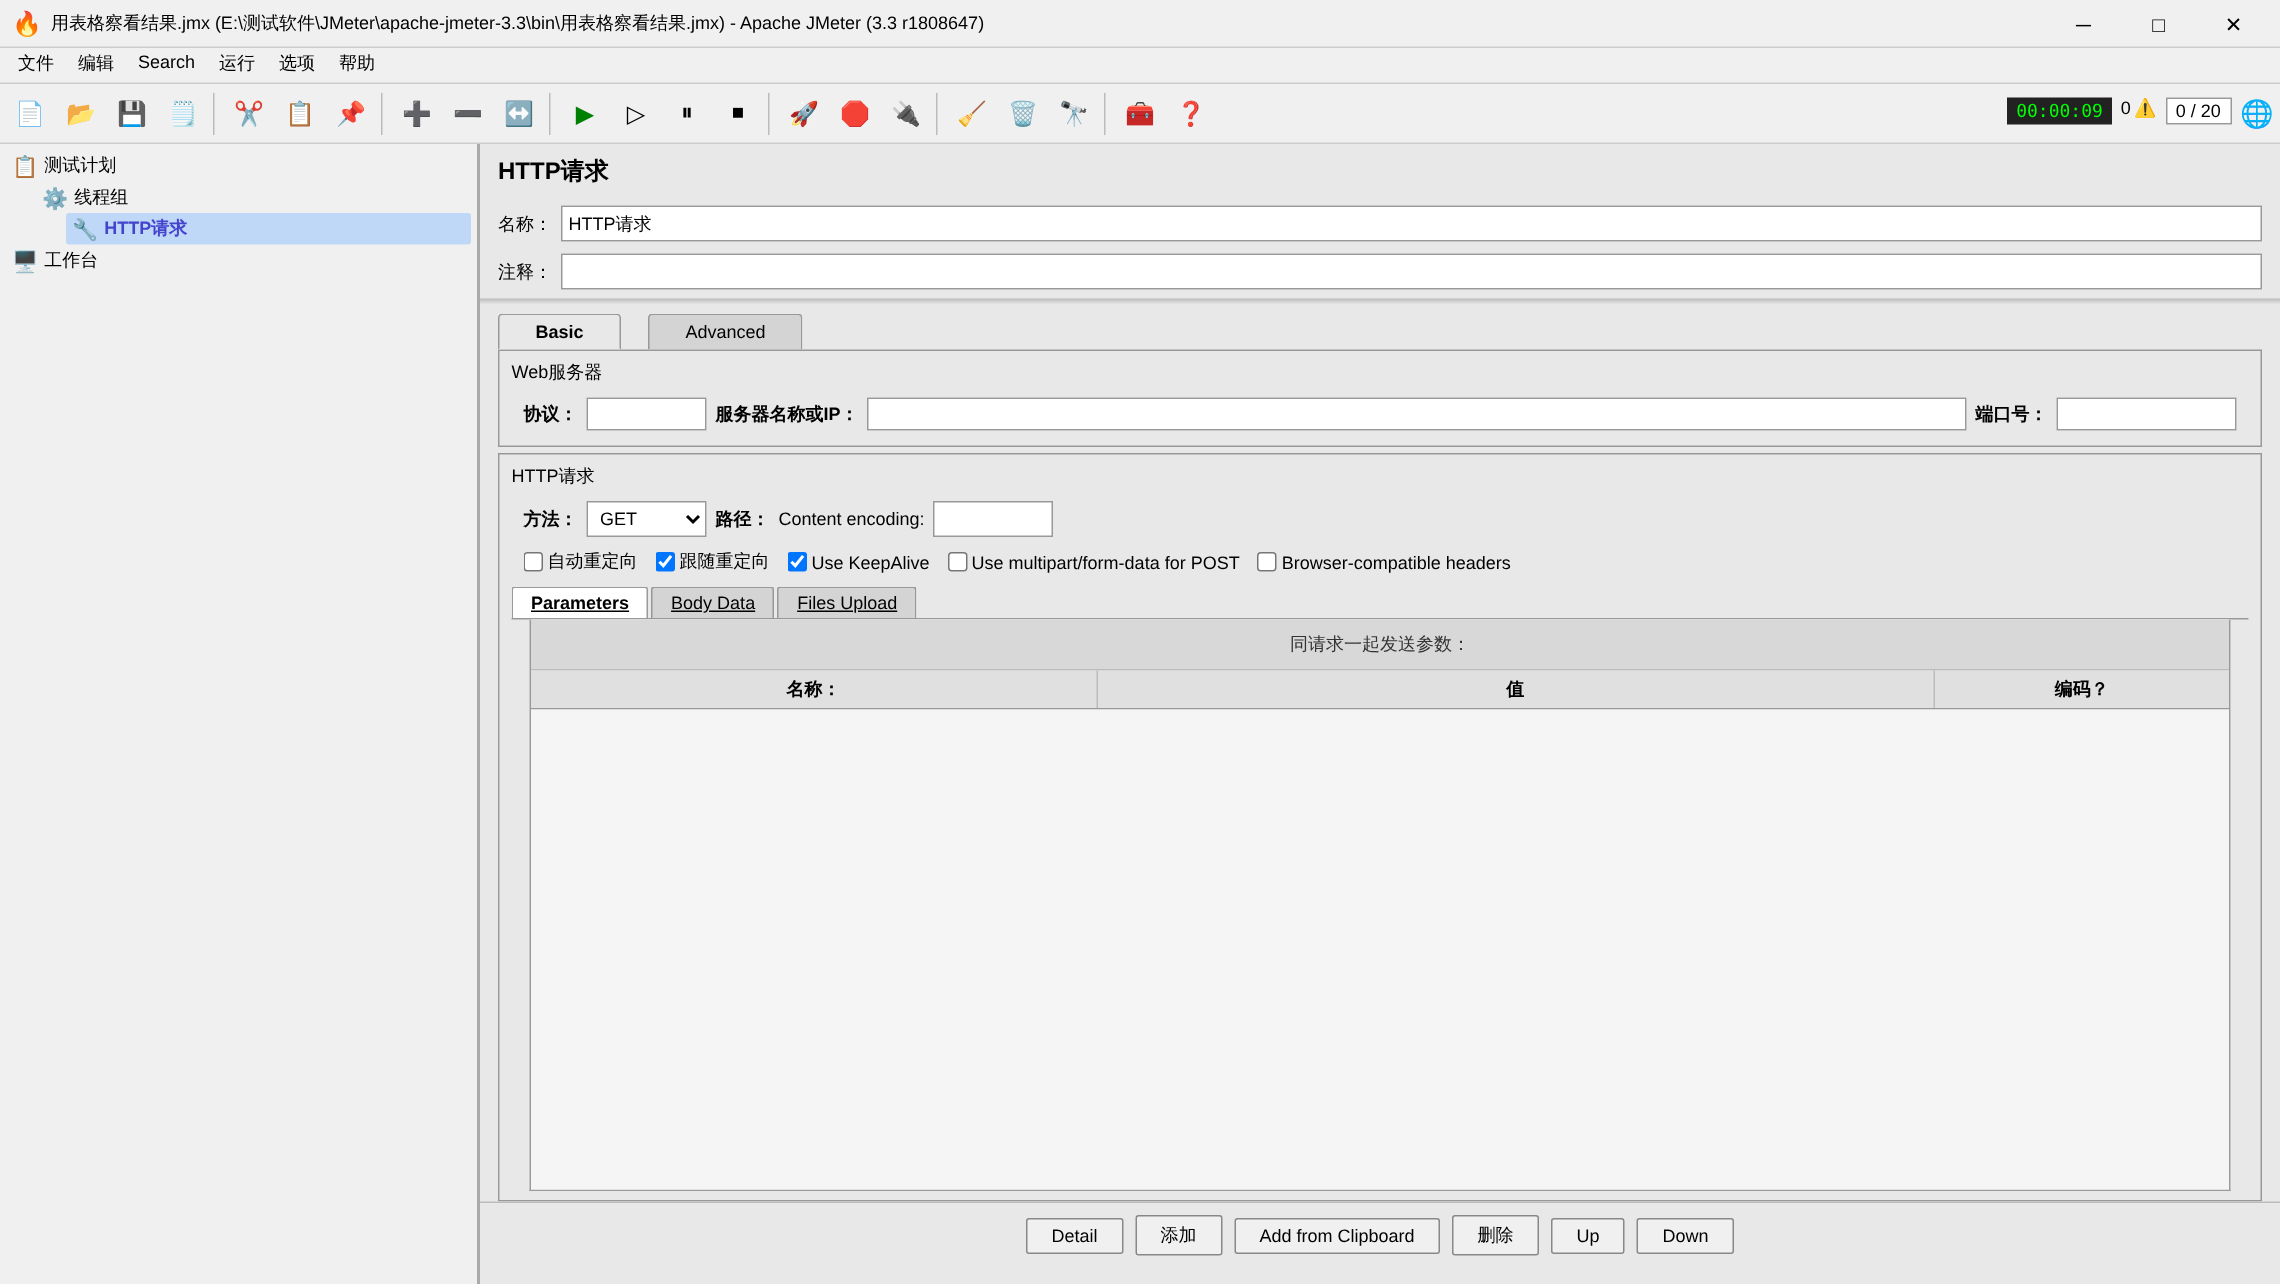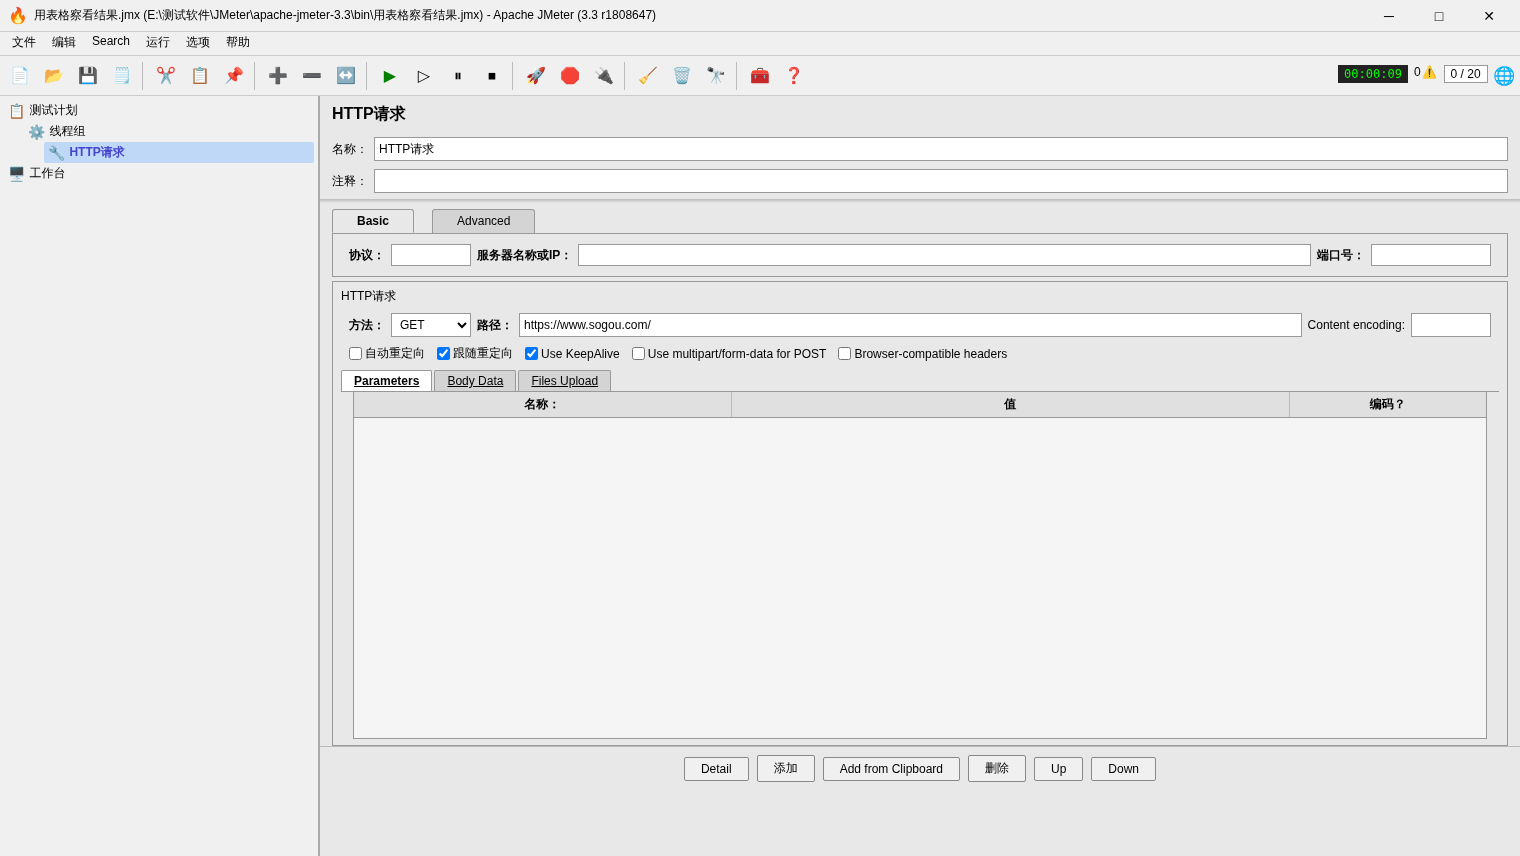--- a/index.html
+++ b/index.html
@@ -400,20 +400,21 @@
     <div class="divider-line"></div>
 
     <div class="tabs-container">
       <div class="tabs-bar">
         <div class="tab active">Basic</div>
         <div class="tab">Advanced</div>
       </div>
     </div>
 
     <div style="margin: 0 12px; border: 1px solid #999; padding: 6px 8px; background: #e8e8e8;">
+      <div class="section-title">Web服务器</div>
       <div class="web-server-row">
         <span class="ws-label">协议：</span>
         <input class="ws-input protocol" type="text" style="">
         <span class="ws-label">服务器名称或IP：</span>
         <input class="ws-input server" type="text" style="">
         <span class="ws-label">端口号：</span>
         <input class="ws-input port" type="text" style="">
       </div>
     </div>
 
@@ -425,21 +426,20 @@
         <select class="method-select">
           <option>GET</option>
           <option>POST</option>
           <option>PUT</option>
           <option>DELETE</option>
           <option>HEAD</option>
           <option>OPTIONS</option>
           <option>PATCH</option>
         </select>
         <span class="ws-label">路径：</span>
-        <input class="path-input" type="text" value="https://www.sogou.com/" style="">
         <span class="encoding-label">Content encoding:</span>
         <input class="encoding-input" type="text" style="">
       </div>
 
       <div style="display:flex; align-items:center; gap:12px; padding: 4px 8px;">
         <label class="cb-item">
           <input type="checkbox" style="">
           <span>自动重定向</span>
         </label>
         <label class="cb-item">
@@ -463,20 +463,21 @@
       <div class="sub-tabs-container" style="margin: 4px 0 0 0;">
         <div class="sub-tabs-bar">
           <div class="sub-tab active">Parameters</div>
           <div class="sub-tab">Body Data</div>
           <div class="sub-tab">Files Upload</div>
         </div>
       </div>
 
       <div class="table-area" style="border-top: none;">
 
+        <div class="params-desc">同请求一起发送参数：</div>
 
         <div class="table-header-row">
           <div class="th name-col">名称：</div>
           <div class="th value-col">值</div>
           <div class="th encode-col">编码？</div>
         </div>
 
         <div class="table-body" style="min-height: 320px;"></div>
       </div>
     </div>

